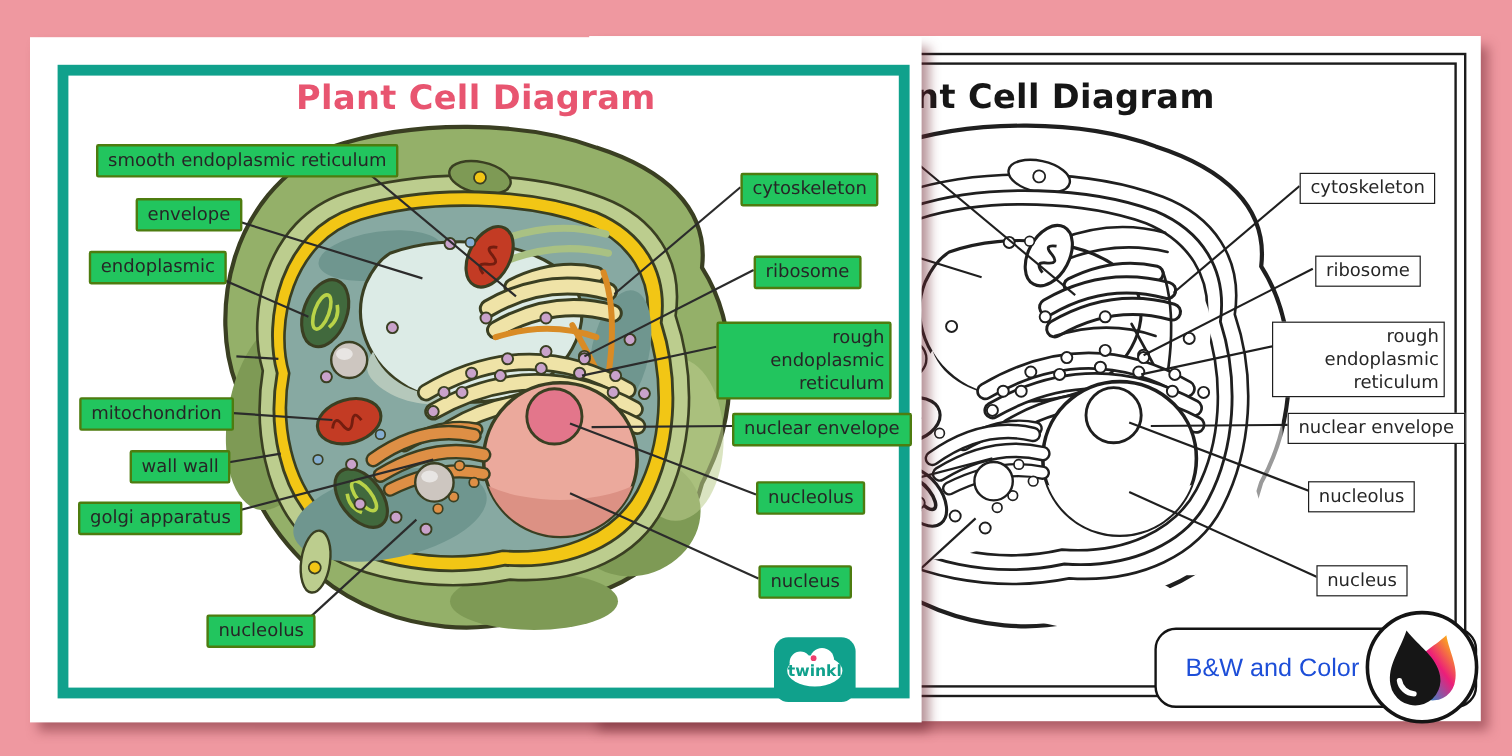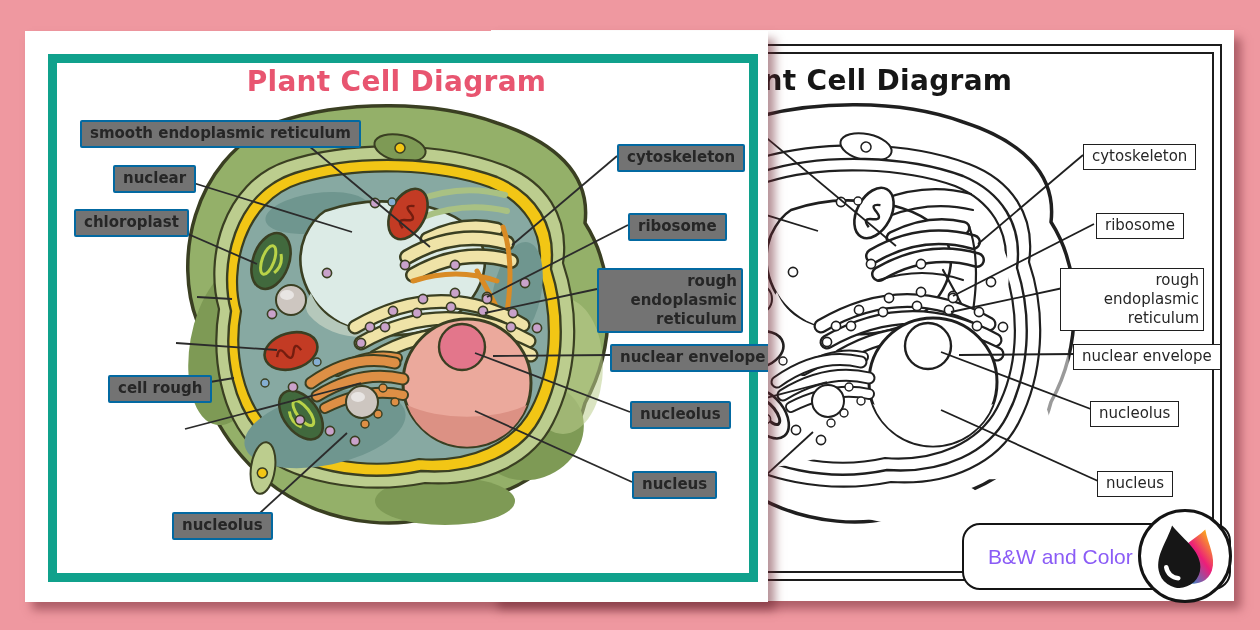--- a/index.html
+++ b/index.html
@@ -49,33 +49,33 @@
     --vac:#fff; --vacsh:#fff; --nuc:#fff; --nucsh:#fff;
     --nucl:#fff; --mito:#fff; --mitoline:#1f1f1f; --chl:#fff;
     --chlline:#1f1f1f; --gol:#fff; --er:#fff; --cysk:#1f1f1f;
     --grn:#1f1f1f; --ribo:#fff; --gray:#fff; --blue:#fff;
     --sws:2.2; --sws2:2.2;
   }
   .lbl{
     position:absolute;font-size:15px;color:#262626;
     padding:2px 8px 3px;white-space:nowrap;line-height:1.25;z-index:4;
   }
-  .page-color .lbl{background:#737373;border:2px solid #0369a1;border-radius:2px;font-weight:bold;}
+  .page-color .lbl{background:#22c55e;border:2px solid #4d7c0f;border-radius:2px;}
   .page-bw .lbl{background:#ffffff;border:1.5px solid #1f1f1f;}
   .lbl.two-line{white-space:normal;text-align:right;width:134px;padding:2px 4px 3px;}
   .twinkl-tab{
     position:absolute;left:620px;top:500px;width:68px;height:54px;
     background:#10a18c;border-radius:12px;z-index:5;
   }
   .badge{
     position:absolute;left:962px;top:523px;width:269px;height:67px;
     box-sizing:border-box;background:#fff;border:2.5px solid #141414;
     border-radius:18px;z-index:5;display:flex;align-items:center;
     padding-left:24px;font-family:"Liberation Sans",sans-serif;
-    font-size:21px;color:#8b5cf6;
+    font-size:21px;color:#1d4ed8;
   }
   .badge-circle{
     position:absolute;left:1138px;top:509px;width:94px;height:94px;
     box-sizing:border-box;background:#fff;border:3px solid #141414;
     border-radius:50%;z-index:6;
   }
   .badge-circle svg{position:absolute;left:0;top:0;}
 </style>
 </head>
 <body>
@@ -255,31 +255,44 @@
 </div>
 
 <div class="page page-color">
   <div class="teal-frame"></div>
   <div class="title">Plant Cell Diagram</div>
   <svg class="art art-color" viewBox="0 0 733 571">
       <use href="#cellart"></use>
     </svg>
 
   <div class="lbl" style="left:55px;top:89px">smooth endoplasmic reticulum</div>
-  <div class="lbl" style="left:88px;top:134px">nuclear</div>
-  <div class="lbl" style="left:49px;top:178px">chloroplast</div>
-  <div class="lbl" style="left:83px;top:344px">cell rough</div>
+  <div class="lbl" style="left:88px;top:134px">envelope</div>
+  <div class="lbl" style="left:49px;top:178px">endoplasmic</div>
+  <div class="lbl" style="left:41px;top:300px">mitochondrion</div>
+  <div class="lbl" style="left:83px;top:344px">wall wall</div>
+  <div class="lbl" style="left:40px;top:387px">golgi apparatus</div>
   <div class="lbl" style="left:147px;top:481px">nucleolus</div>
   <div class="lbl" style="left:592px;top:113px">cytoskeleton</div>
   <div class="lbl" style="left:603px;top:182px">ribosome</div>
   <div class="lbl two-line" style="left:572px;top:237px">rough endoplasmic reticulum</div>
   <div class="lbl" style="left:585px;top:313px">nuclear envelope</div>
   <div class="lbl" style="left:605px;top:370px">nucleolus</div>
   <div class="lbl" style="left:607px;top:440px">nucleus</div>
 
+  <div class="twinkl-tab">
+    <svg width="68" height="54" viewBox="0 0 68 54">
+      <g>
+        <ellipse cx="34" cy="28" rx="23" ry="13" fill="#ffffff"></ellipse>
+        <circle cx="22" cy="21" r="9" fill="#ffffff"></circle>
+        <circle cx="40" cy="19" r="10" fill="#ffffff"></circle>
+      </g>
+      <text x="34" y="32" text-anchor="middle" font-size="13" font-weight="bold" font-family="DejaVu Sans, sans-serif" fill="#10a18c">twinkl</text>
+      <circle cx="33" cy="17.5" r="2.4" fill="#ee3e6d"></circle>
+    </svg>
+  </div>
 </div>
 
 <div class="badge">
   <span>B&amp;W and Color</span>
 </div>
 <div class="badge-circle">
   <svg width="88" height="88" viewBox="0 0 88 88">
     <defs>
       <linearGradient id="cmyk" x1="0.75" y1="0" x2="0.25" y2="1">
         <stop offset="0" stop-color="#ffd400"></stop>

